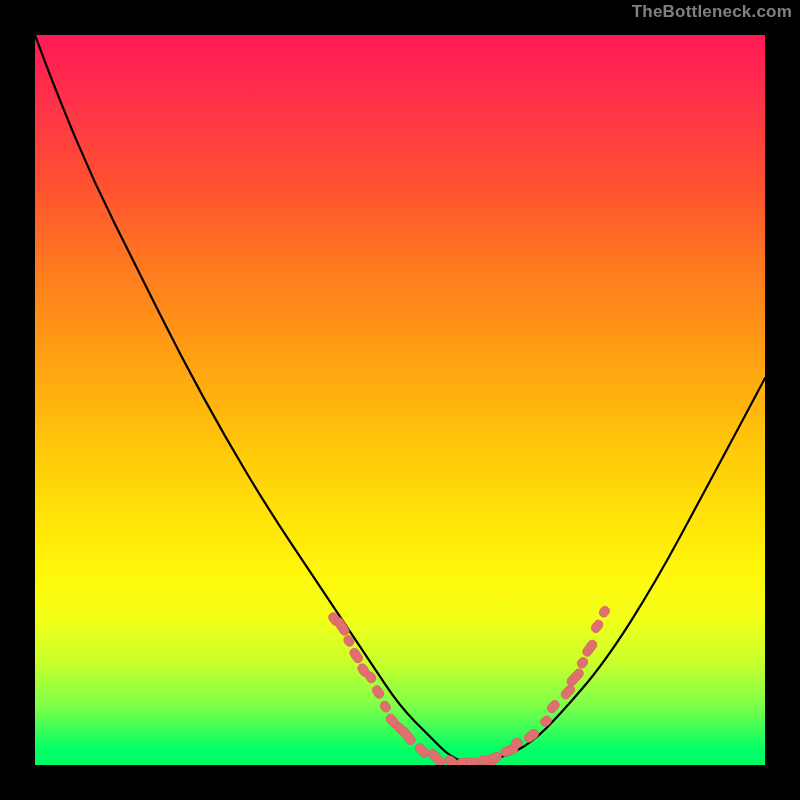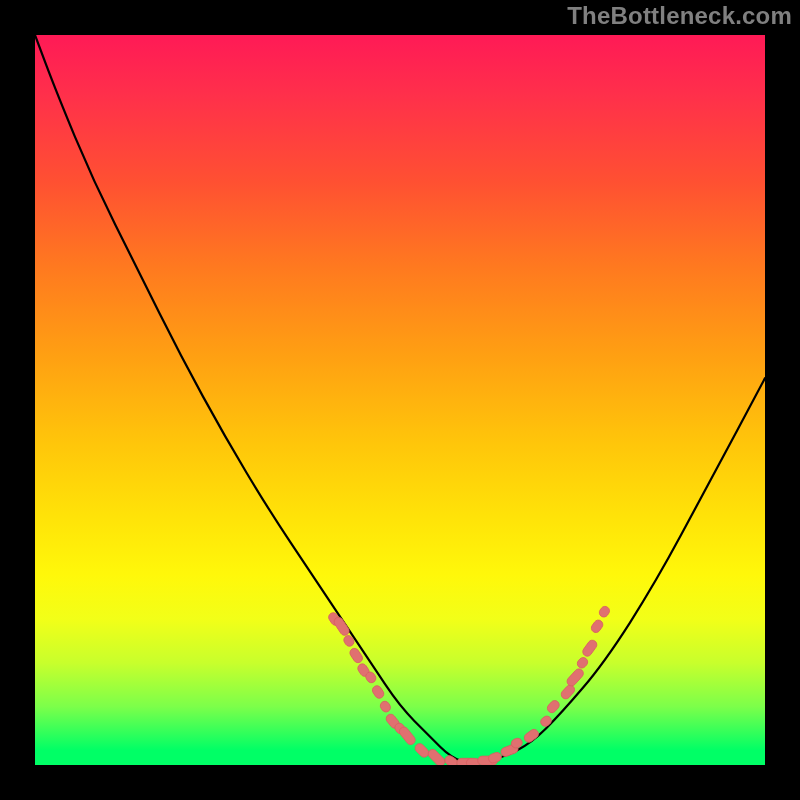--- a/index.html
+++ b/index.html
@@ -8,21 +8,21 @@
     position: relative;
     width: 800px;
     height: 800px;
     background: #000;
   }
   .watermark {
     position: absolute;
     top: 2px;
     right: 8px;
     font-family: Arial, Helvetica, sans-serif;
-    font-size: 24px;
+    font-size: 17px;
     font-weight: bold;
     color: #808080;
     letter-spacing: 0.2px;
     z-index: 4;
   }
   .plot-area {
     position: absolute;
     left: 35px;
     top: 35px;
     width: 730px;

